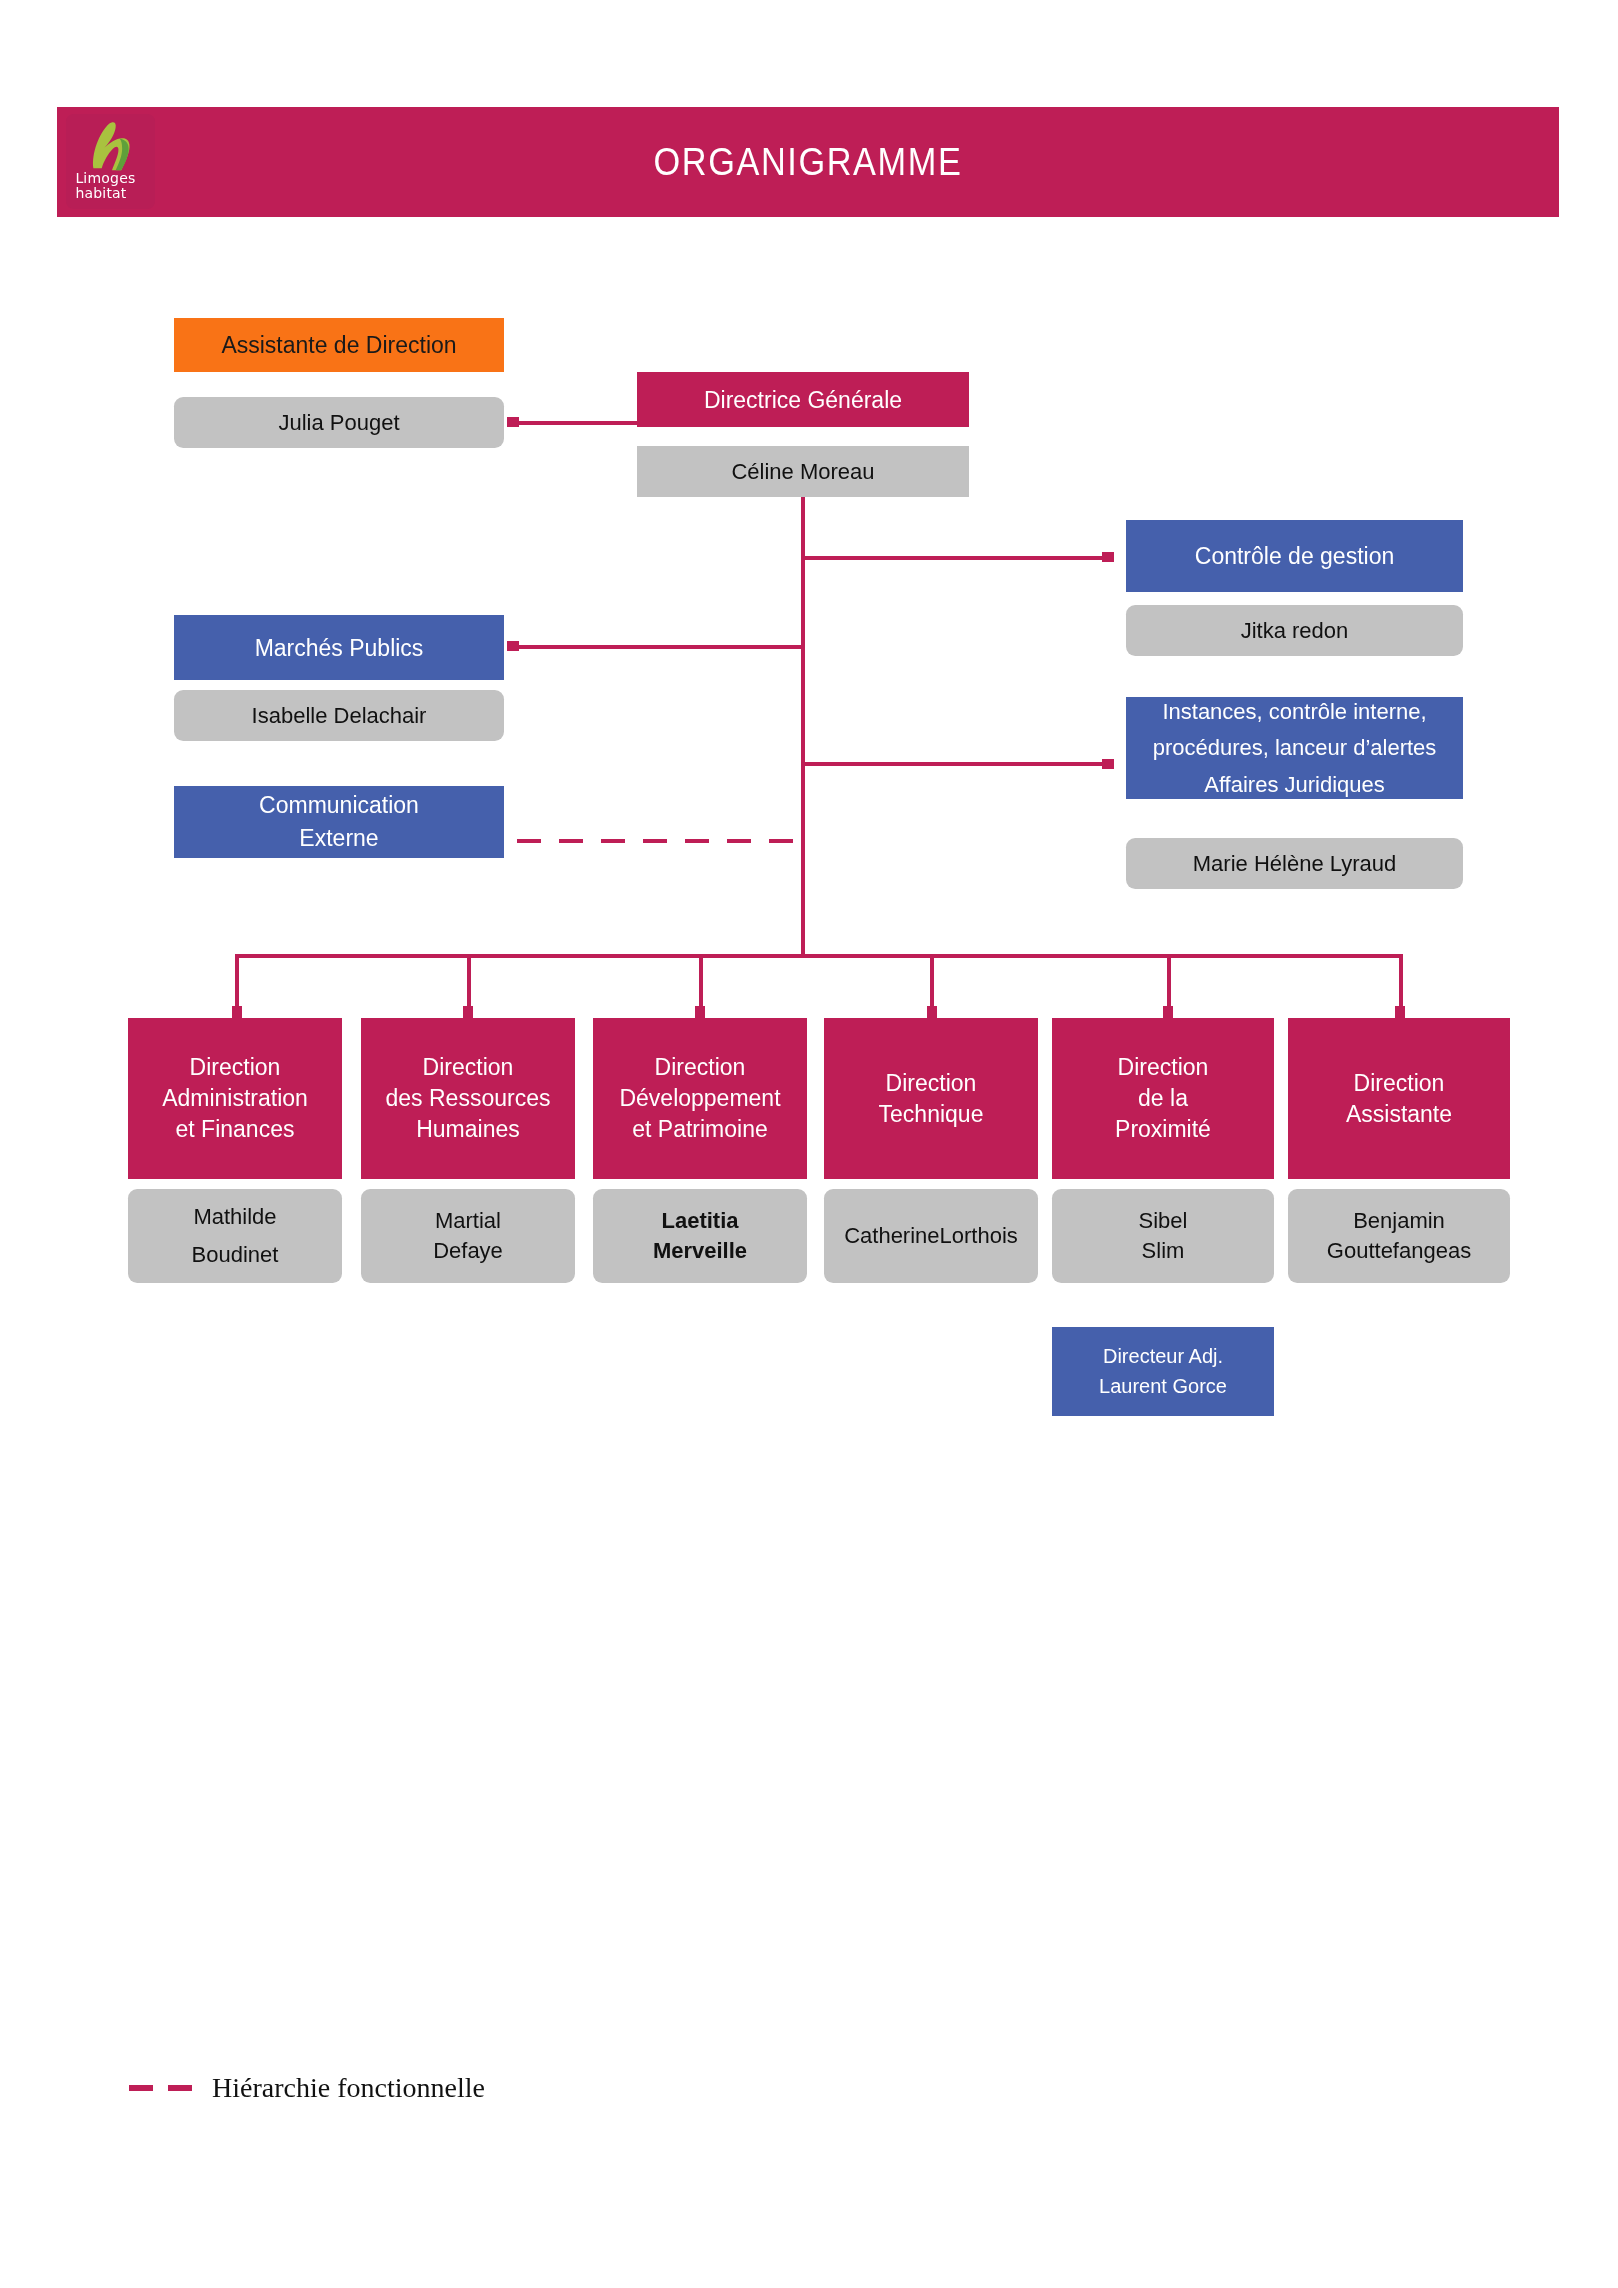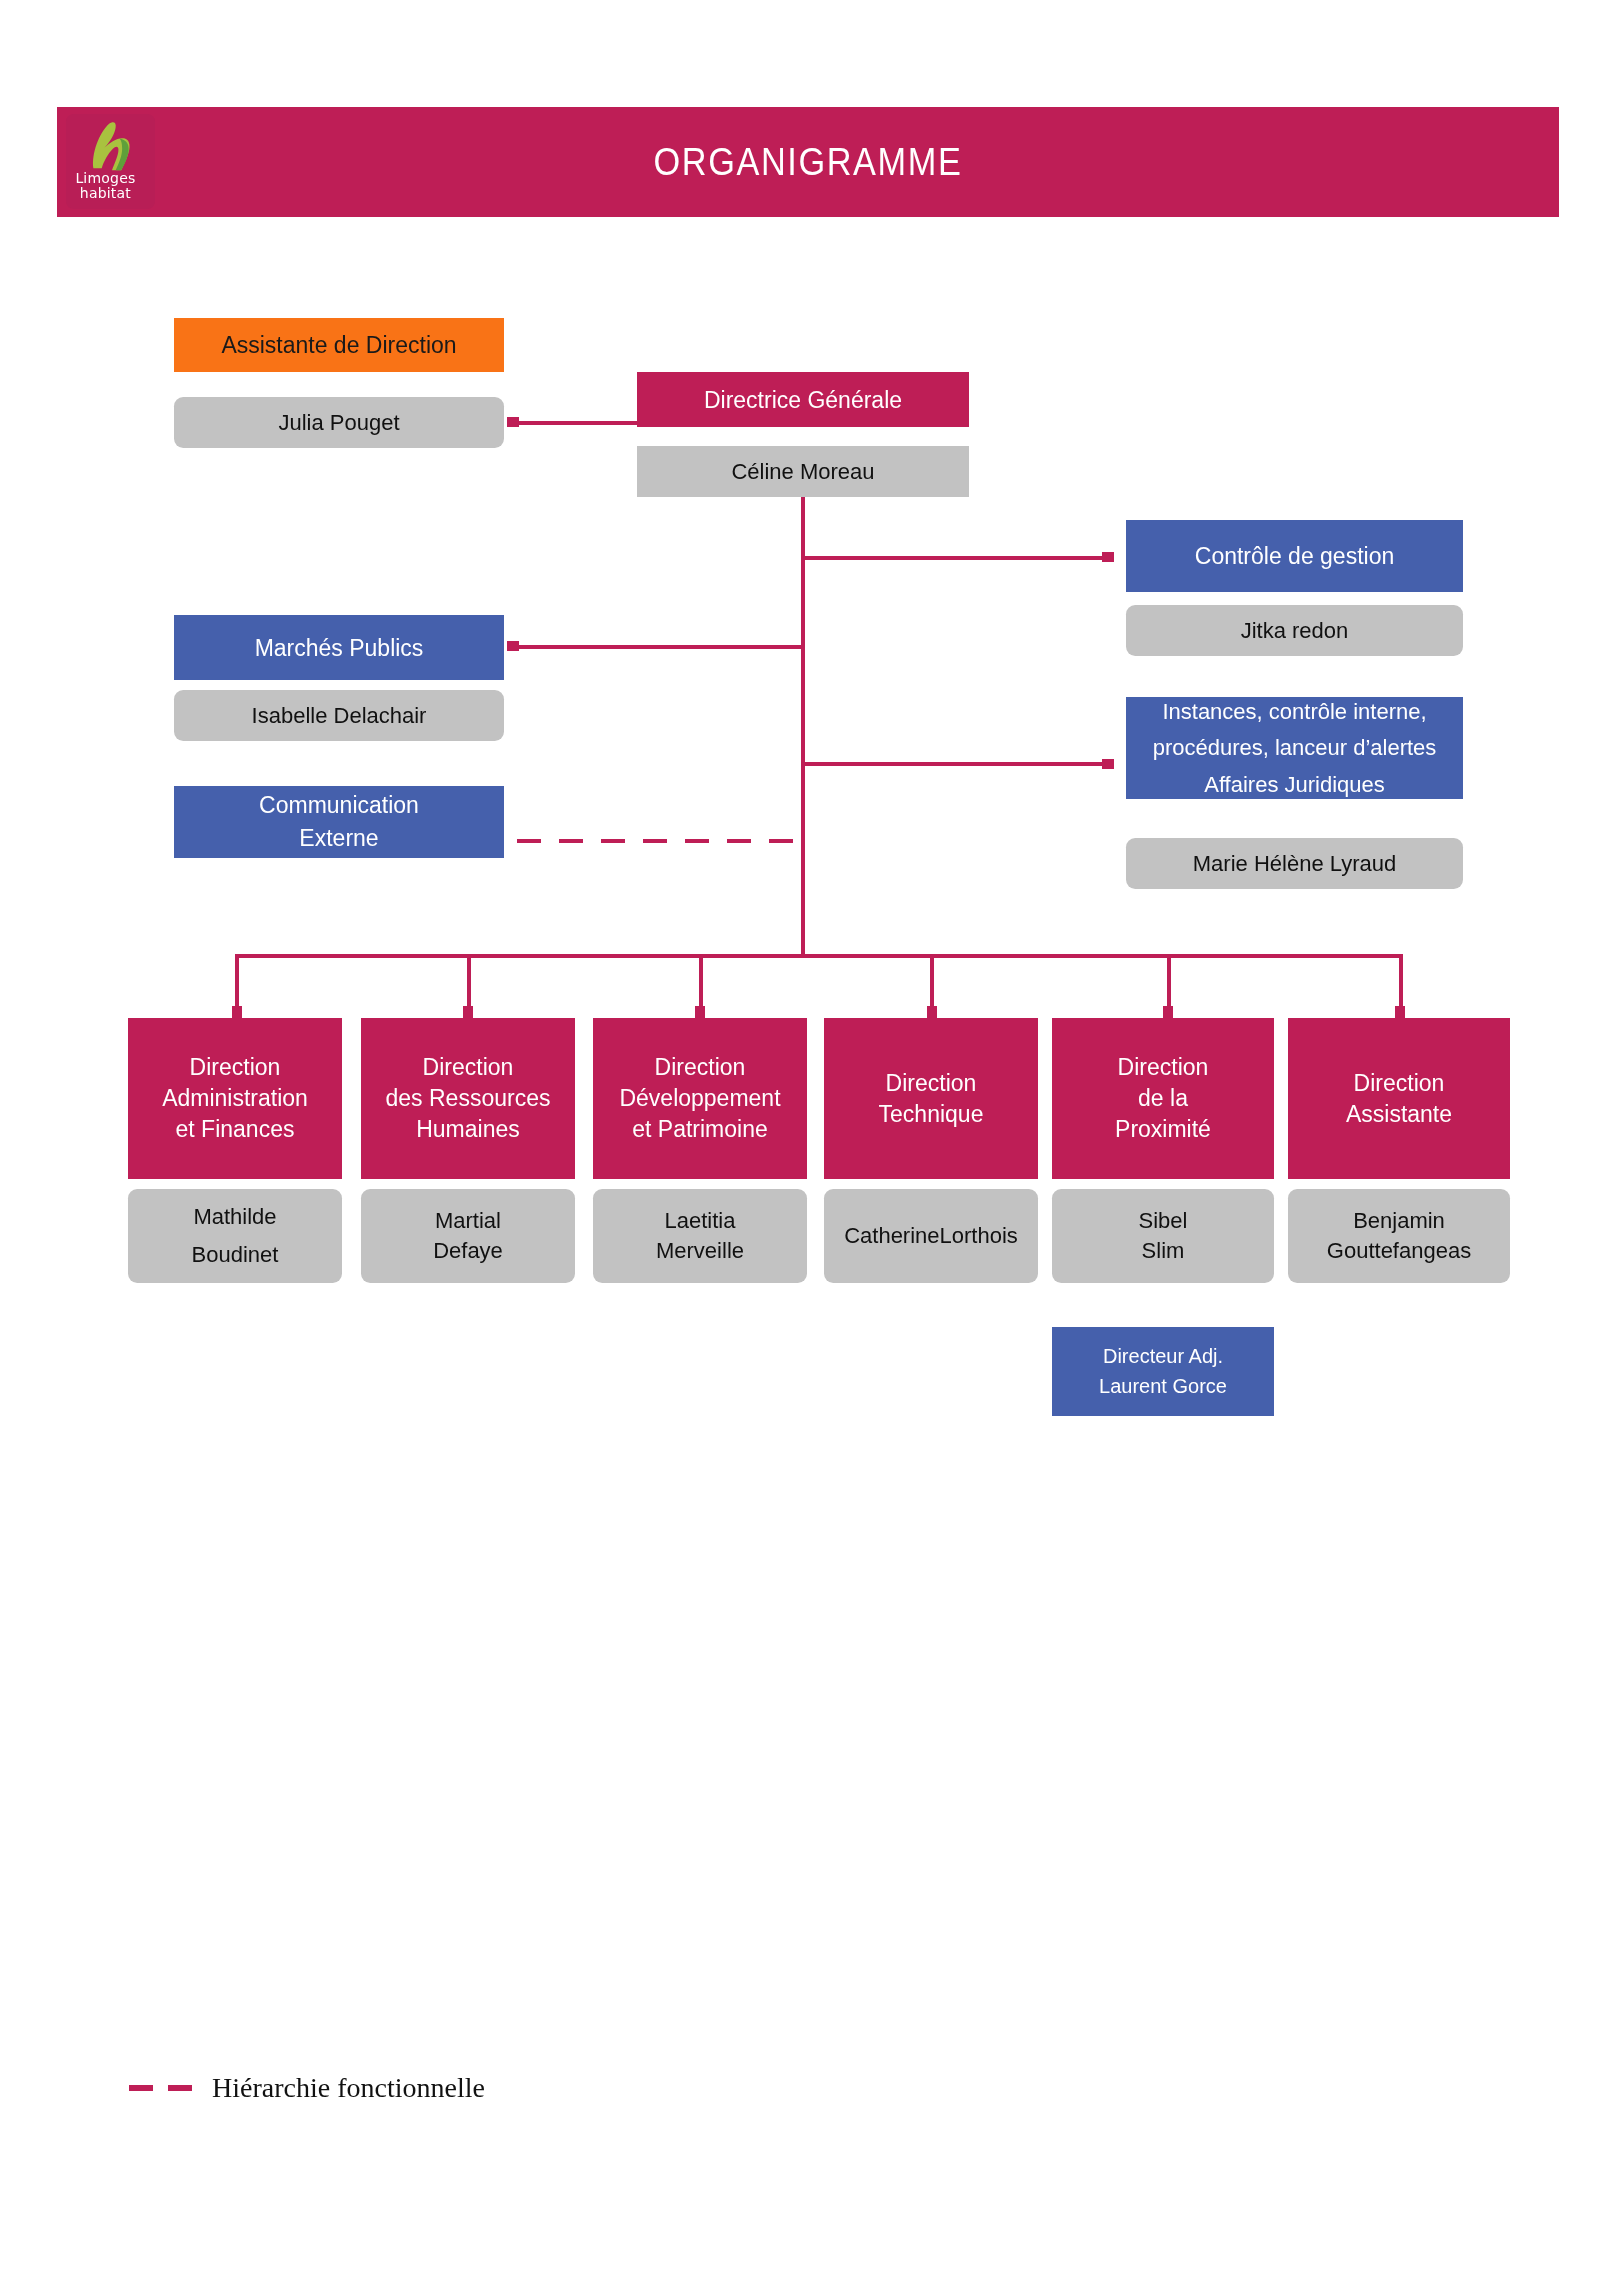--- a/index.html
+++ b/index.html
@@ -45,21 +45,20 @@
   }
   #logo-text {
     position: absolute;
     left: 9.2px;
     bottom: 7.4px;
     color: #ffffff;
     font-size: 14px;
     line-height: 15.7px;
     font-family: "DejaVu Sans", sans-serif;
     letter-spacing: 0.2px;
-    text-align: center;
   }
   #header-title {
     position: absolute;
     left: 0; right: 0; top: 0;
     height: 110px;
     display: flex;
     align-items: center;
     justify-content: center;
     color: #ffffff;
     font-size: 39px;
@@ -247,21 +246,21 @@
   <div class="node-name" style="left:361px; top:1189px; width:214px; height:94px; flex-direction:column; line-height:30px;">
     <span>Martial</span>
     <span>Defaye</span>
   </div>
 
   <div class="node-title crimson" style="left:593px; top:1018px; width:214px; height:161px; flex-direction:column; line-height:31px;">
     <span>Direction</span>
     <span>Développement</span>
     <span>et Patrimoine</span>
   </div>
-  <div class="node-name" style="left:593px; top:1189px; width:214px; height:94px; flex-direction:column; line-height:30px;">
+  <div class="node-name" style="left:593px; top:1189px; width:214px; height:94px; flex-direction:column; line-height:30px;font-weight:bold;">
     <span>Laetitia</span>
     <span>Merveille</span>
   </div>
 
   <div class="node-title crimson" style="left:824px; top:1018px; width:214px; height:161px; flex-direction:column; line-height:31px;">
     <span>Direction</span>
     <span>Technique</span>
   </div>
   <div class="node-name" style="left:824px; top:1189px; width:214px; height:94px; flex-direction:row; line-height:30px;">
     <span>Catherine</span>

